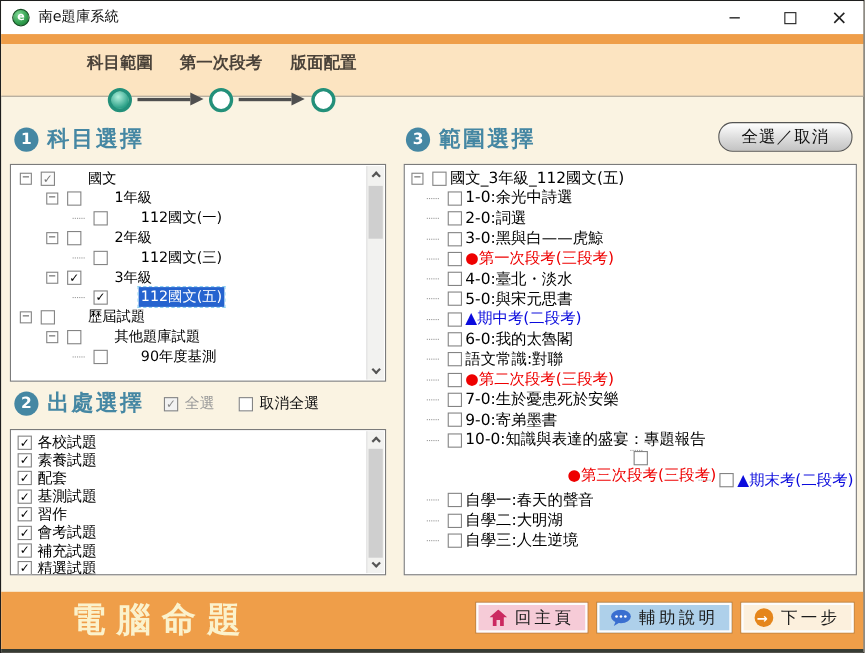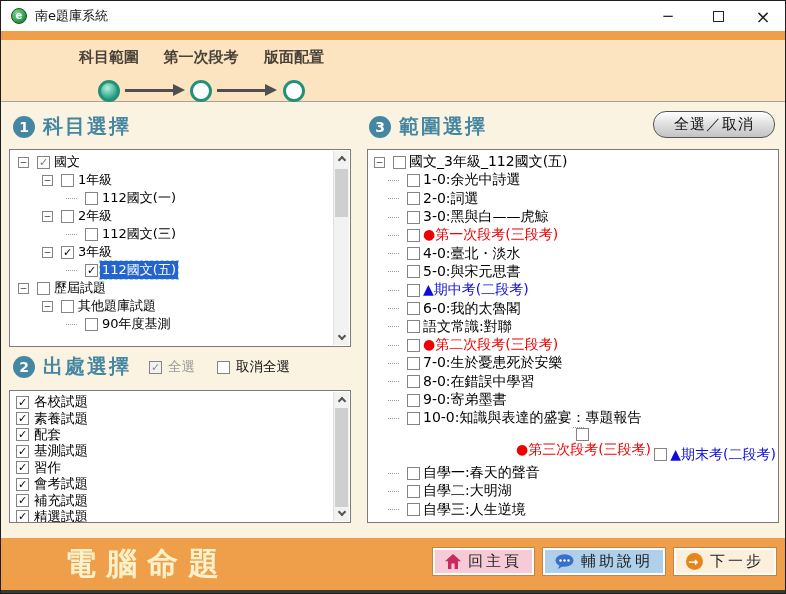--- a/index.html
+++ b/index.html
@@ -18,21 +18,21 @@
     border:1px solid #184f25;color:#fff;font-size:10px;font-weight:bold;
     display:flex;align-items:center;justify-content:center;line-height:1;}
   .wtitle{position:absolute;left:34px;top:0;height:30px;line-height:30px;font-size:13px;color:#111;}
   .winbtn{position:absolute;top:0;height:30px;display:flex;align-items:center;justify-content:center;color:#222;cursor:default;}
   .btn-min{left:652px;width:30px;font-size:15px;}
   .btn-max{left:702px;width:30px;}
   .btn-max i{display:block;width:11px;height:11px;border:1.5px solid #222;}
   .btn-close{left:746px;width:32px;font-size:18px;}
   
   .topstrip{position:absolute;left:0;top:30px;right:0;height:9px;background:var(--orange);}
-  .header{position:absolute;left:0;top:39px;right:0;height:62px;background:var(--headerBg);border-bottom:1px solid #a9a298;}
+  .header{position:absolute;left:0;top:39px;right:0;height:48px;background:var(--headerBg);border-bottom:1px solid #a9a298;}
   .steplabel{position:absolute;top:8px;width:84px;text-align:center;font-size:15px;font-weight:bold;color:#4a4239;}
   .stepcircle{position:absolute;top:40px;width:22px;height:22px;border-radius:50%;border:3px solid #23907a;background:#fff;}
   .stepcircle.active{background:radial-gradient(circle at 40% 32%,#b2f1dd,#2da188 70%);}
   .steparrow{position:absolute;top:49px;height:3px;background:#4f4f4f;}
   .steparrow:after{content:"";position:absolute;right:-12px;top:-5px;border-left:12px solid #4f4f4f;
     border-top:6.5px solid transparent;border-bottom:6.5px solid transparent;}
   
   .sechead{position:absolute;display:flex;align-items:center;gap:8px;}
   .numbadge{width:22px;height:22px;border-radius:50%;background:var(--sectionTeal);color:#fff;
     font-size:14px;font-weight:bold;display:flex;align-items:center;justify-content:center;}
@@ -45,21 +45,21 @@
   .ltree .trow{height:18px;font-size:13px;}
   .rtree .trow{height:18.3px;font-size:14px;}
   .slist .trow{height:16.4px;font-size:13.5px;}
   .expbox{flex:none;width:11px;height:11px;border:1px solid #848484;background:#fff;color:#333;
     font-size:9px;line-height:8px;text-align:center;margin-right:8px;}
   .hstub{flex:none;width:11px;height:0;border-top:1px dotted #999;margin-right:8px;}
   .cbx{flex:none;width:13px;height:13px;border:1px solid #848484;background:#fff;color:#000;
     font-size:11px;line-height:11px;font-weight:bold;text-align:center;}
   .cbx.tri{color:#777;background:#fbfbfb;}
   .cbx.dis{color:#8a8a8a;background:#f2f2f2;}
-  .ltree .tlab{margin-left:2px;padding:0 2px;color:#000;}
+  .ltree .tlab{margin-left:28px;padding:0 2px;color:#000;}
   .rtree .tlab{margin-left:3px;color:#000;}
   .slist .tlab{margin-left:5px;color:#000;}
   .tlab.selected{background:var(--selBlue);color:#fff;outline:1px dashed #8fd0f0;}
   .tlab.red{color:var(--red);}
   .tlab.blue{color:var(--blue);}
   
   .sbar{position:absolute;top:1px;right:1px;bottom:1px;width:16px;background:#f2f2f0;border-left:1px solid #e0e0e0;}
   .sarrow{position:absolute;left:0;width:16px;height:15px;display:flex;align-items:center;justify-content:center;}
   .sarrow i{display:block;width:6px;height:6px;border-right:2px solid #555;border-bottom:2px solid #555;}
   .sarrow.up{top:0;} .sarrow.up i{transform:rotate(-135deg);margin-top:3px;}
@@ -301,25 +301,20 @@
           <span class="tlab red">●第二次段考(三段考)</span>
         </div>
         <div class="trow" style="padding-left: 18px;">
           <span class="hstub"></span>
           <span class="cbx"></span>
           <span class="tlab">7-0:生於憂患死於安樂</span>
         </div>
         <div class="trow" style="padding-left: 18px;">
           <span class="hstub"></span>
           <span class="cbx"></span>
-          <span class="tlab">8-0:在錯誤中學習</span>
-        </div>
-        <div class="trow" style="padding-left: 18px;">
-          <span class="hstub"></span>
-          <span class="cbx"></span>
           <span class="tlab">9-0:寄弟墨書</span>
         </div>
         <div class="trow" style="padding-left: 18px;">
           <span class="hstub"></span>
           <span class="cbx"></span>
           <span class="tlab">10-0:知識與表達的盛宴：專題報告</span>
         </div>
         <div class="trow" style="padding-left: 18px; flex-direction: column;">
           <span class="hstub"></span>
           <span class="cbx"></span>

